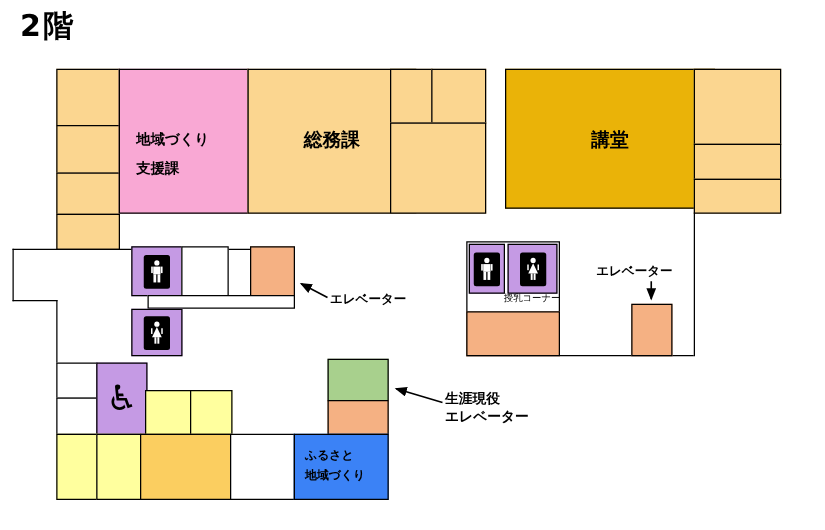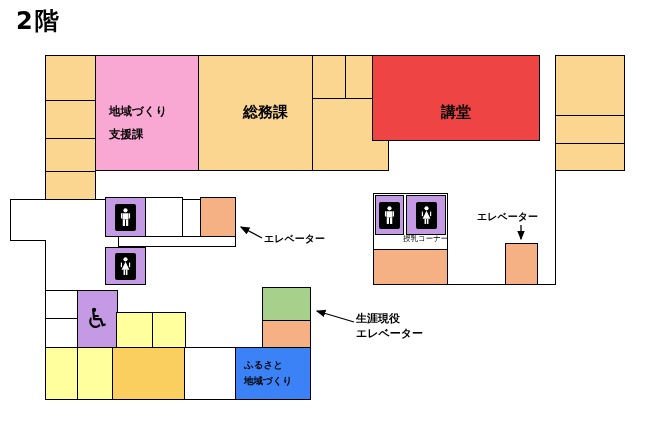--- a/index.html
+++ b/index.html
@@ -38,21 +38,21 @@
   </div>
 
   <div class="room" style="left: 198px; top: 55px; width: 135px; height: 116px; background-color: rgb(251, 214, 144);">
     <div class="big-label" style="margin-top:47px">総務課</div>
   </div>
 
   <div class="room" style="left: 312px; top: 55px; width: 34px; height: 44px; background-color: rgb(251, 214, 144);"></div>
   <div class="room" style="left: 345px; top: 55px; width: 44px; height: 44px; background-color: rgb(251, 214, 144);"></div>
   <div class="room" style="left: 312px; top: 98px; width: 77px; height: 73px; background-color: rgb(251, 214, 144);"></div>
 
-  <div class="room" style="left: 372px; top: 55px; width: 168px; height: 86px; background-color: #ef4444;">
+  <div class="room" style="left: 404px; top: 55px; width: 168px; height: 112px; background-color: #eab308;">
     <div class="big-label" style="margin-top:47px">講堂</div>
   </div>
 
   <div class="room" style="left: 555px; top: 55px; width: 70px; height: 61px; background-color: rgb(251, 214, 144);"></div>
   <div class="room" style="left: 555px; top: 115px; width: 70px; height: 29px; background-color: rgb(251, 214, 144);"></div>
   <div class="room" style="left: 555px; top: 143px; width: 70px; height: 28px; background-color: rgb(251, 214, 144);"></div>
 
   <div class="line" style="left:10px;top:199px;width:226px;height:1px"></div>
   <div class="line" style="left:10px;top:199px;width:1px;height:42px"></div>
   <div class="line" style="left:10px;top:240px;width:36px;height:1px"></div>

